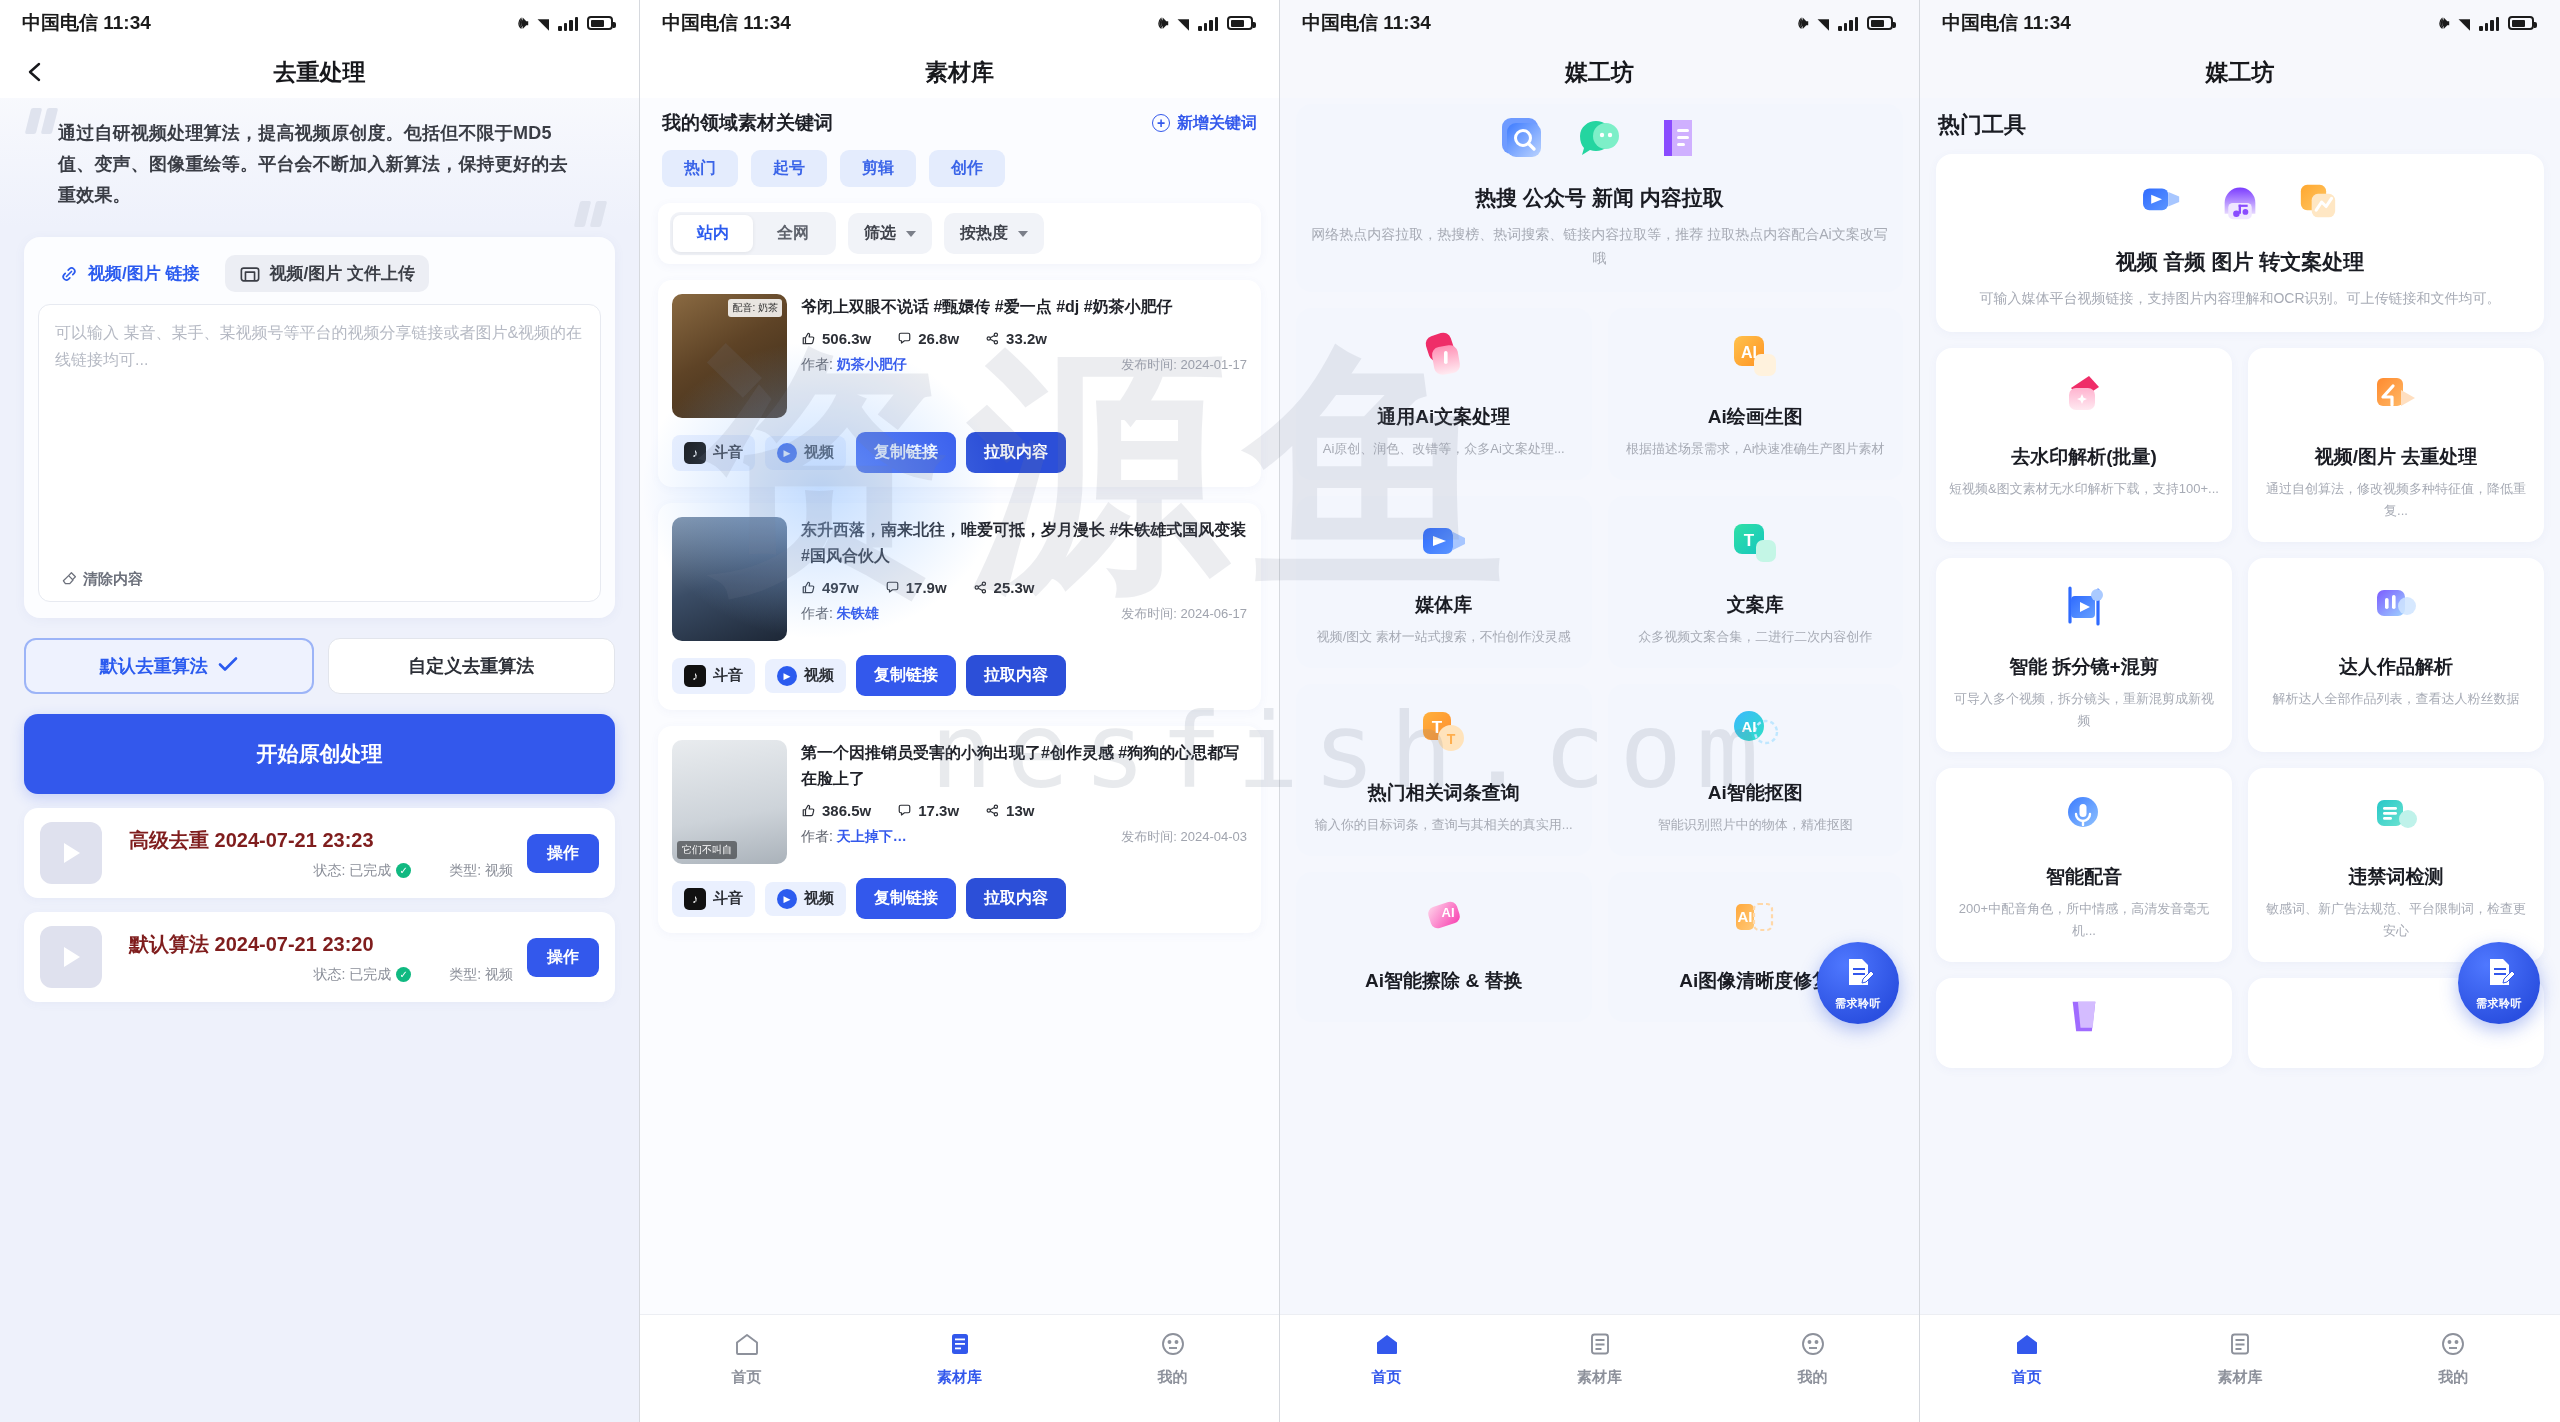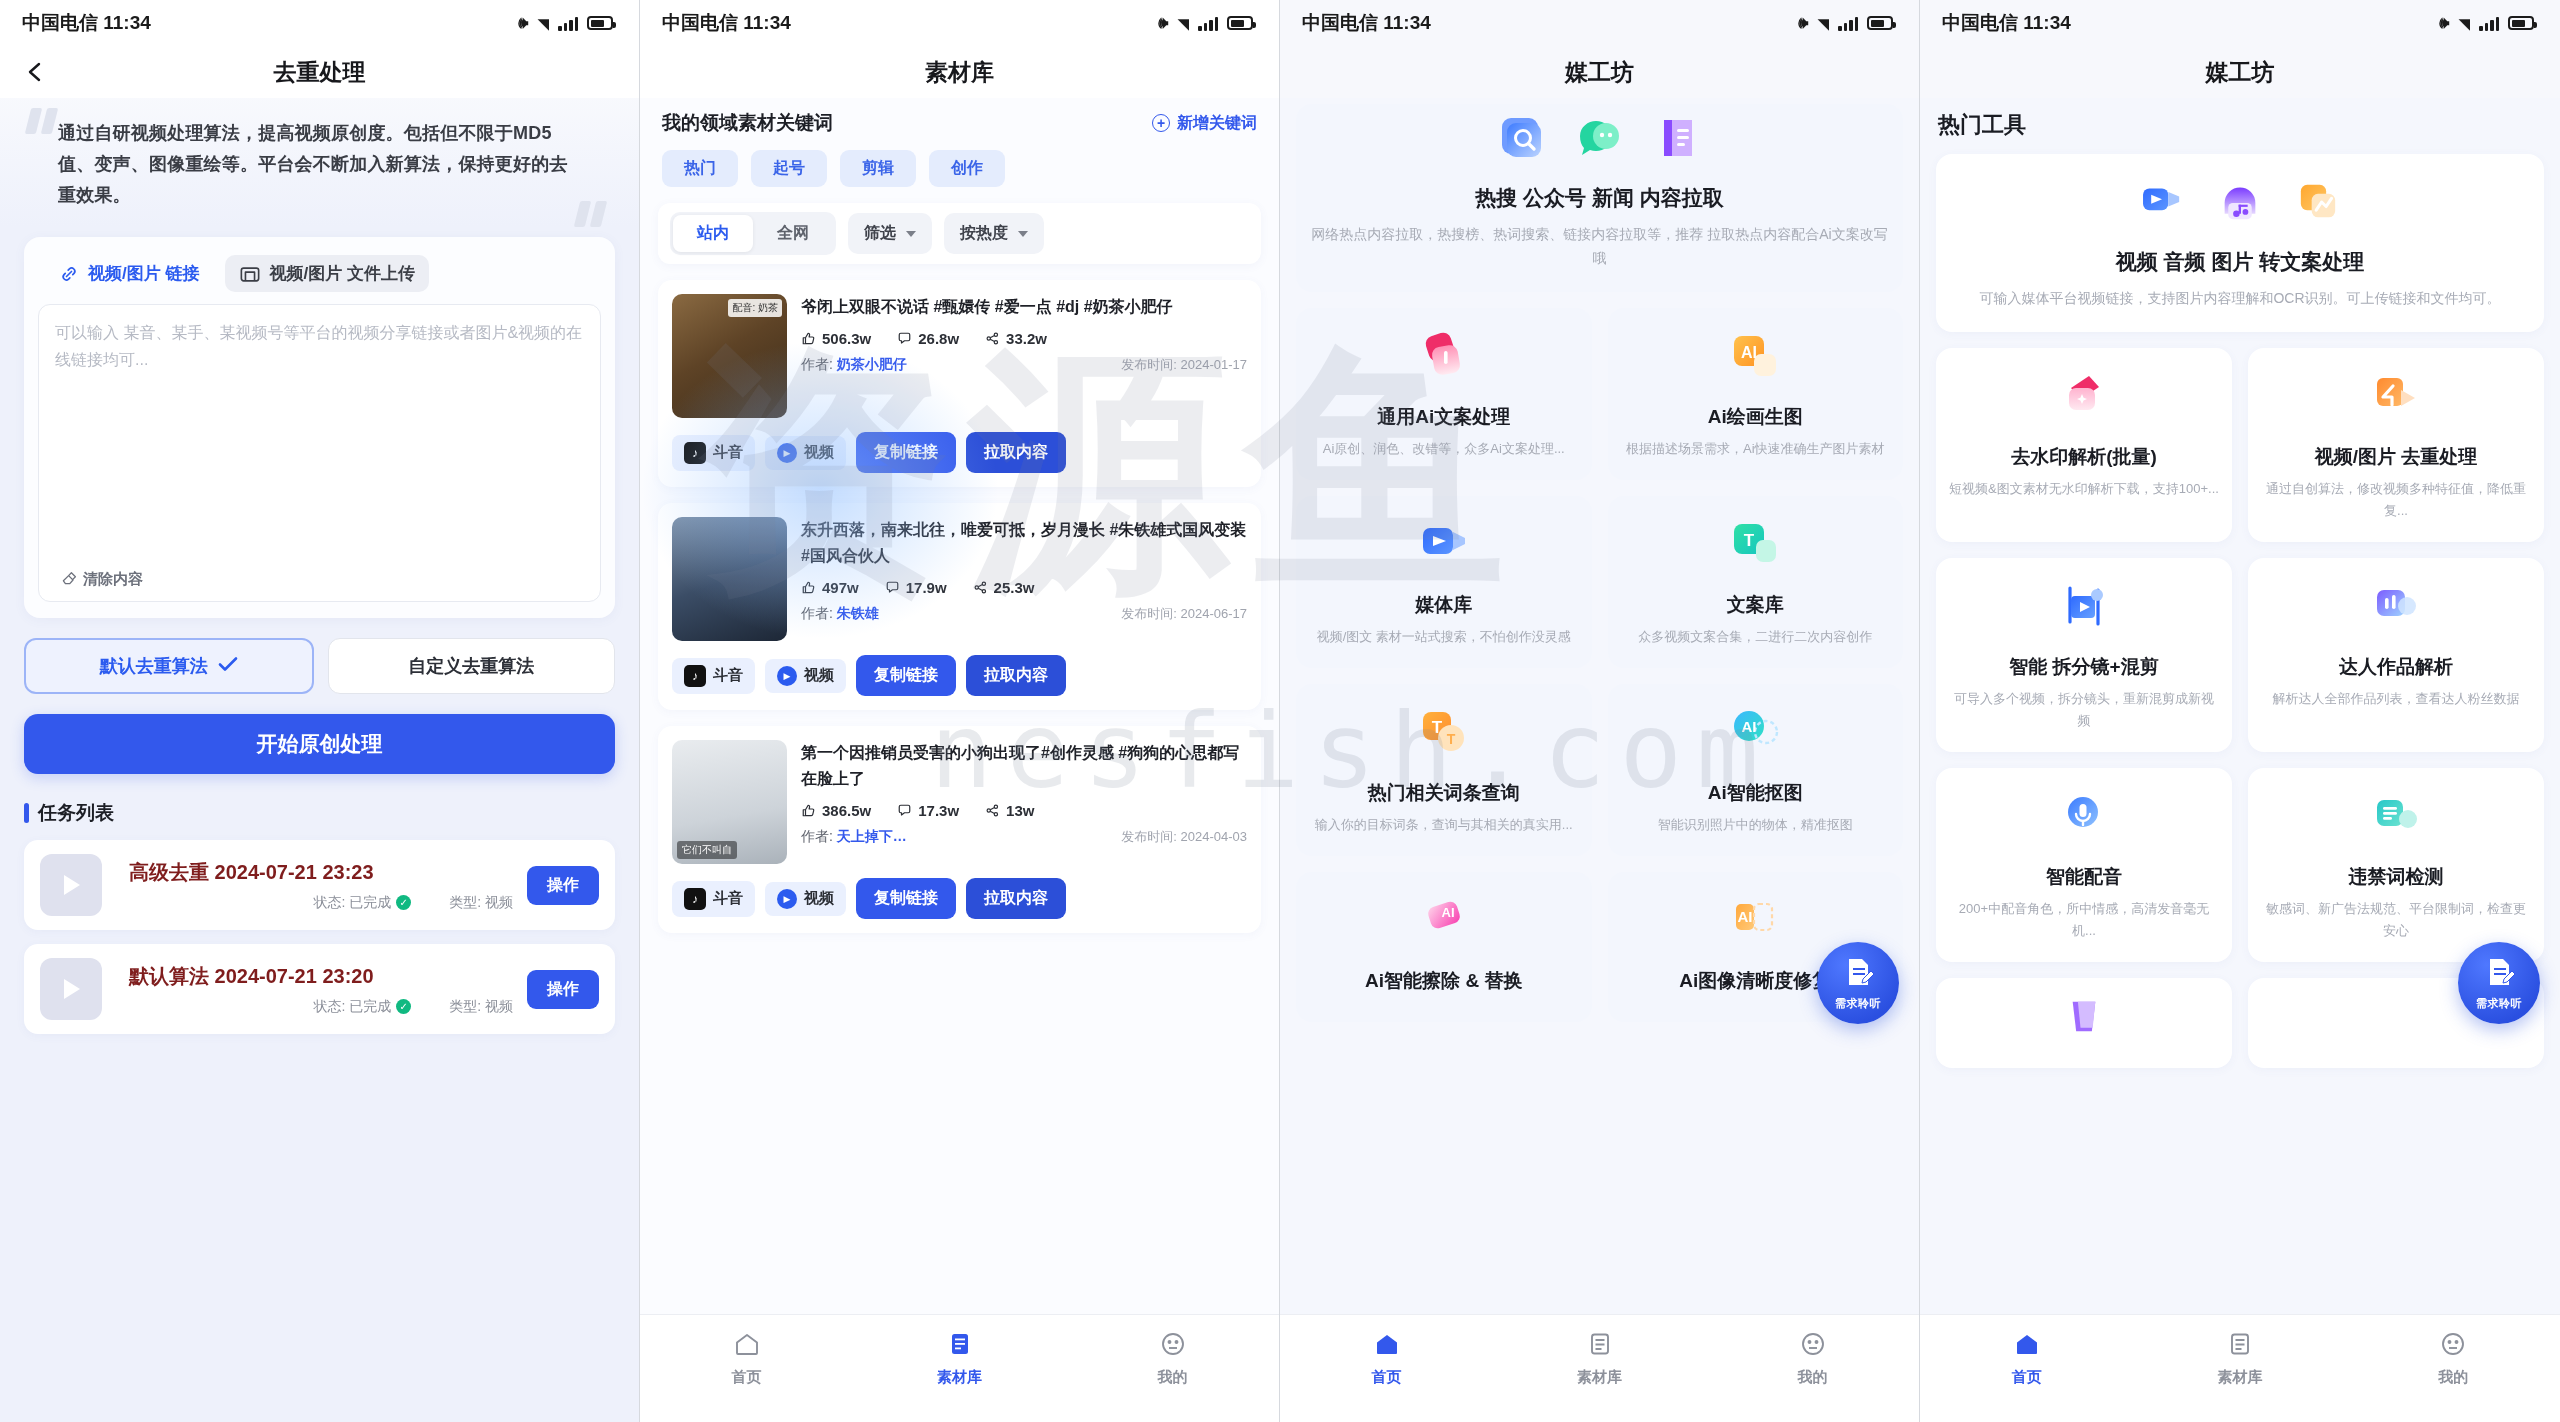--- a/index.html
+++ b/index.html
@@ -95,21 +95,21 @@
   }
   .algo-row { display:flex; gap:14px; margin: 20px 24px 0 24px; }
   .algo-btn {
     flex:1; height:56px; border-radius:12px; display:flex; align-items:center;
     justify-content:center; gap:10px; font-size:18px; font-weight:700;
     background:#fff;
   }
   .algo-btn.sel { color:#2b5bef; border:2px solid #9cb4f7; background:#eef2fe; }
   .algo-btn.uns { color:#2d3038; border:1px solid #e2e5ec; }
   .primary-btn {
-    margin: 20px 24px 0 24px; height: 60px; border-radius: 14px;
+    margin: 20px 24px 0 24px; height: 80px; border-radius: 14px;
     background:#3358ec; color:#fff; font-size:21px; font-weight:700;
     display:flex; align-items:center; justify-content:center;
     box-shadow: 0 4px 14px rgba(51,88,236,.22);
   }
   .section-head {
     margin: 26px 0 0 24px; display:flex; align-items:center; gap:9px;
     font-size:19px; font-weight:700; color:#1d1f26;
   }
   .section-head::before {
     content:""; width:5px; height:20px; background:#3358ec; border-radius:3px;
@@ -336,23 +336,20 @@
       </div>
       <div class="algo-btn uns">
         <span>自定义去重算法</span>
       </div>
     </div>
 
     <div class="primary-btn">
       <span>开始原创处理</span>
     </div>
 
-    <div class="section-head">
-      <span>任务列表</span>
-    </div>
 
     <div class="task-card">
       <div class="task-thumb">
         <svg width="24" height="26" viewBox="0 0 24 26">
             <polygon points="5,3 21,13 5,23" fill="#ffffff"></polygon>
           </svg>
       </div>
       <div class="task-body">
         <div class="task-title">高级去重 2024-07-21 23:23</div>
         <div class="task-meta">

